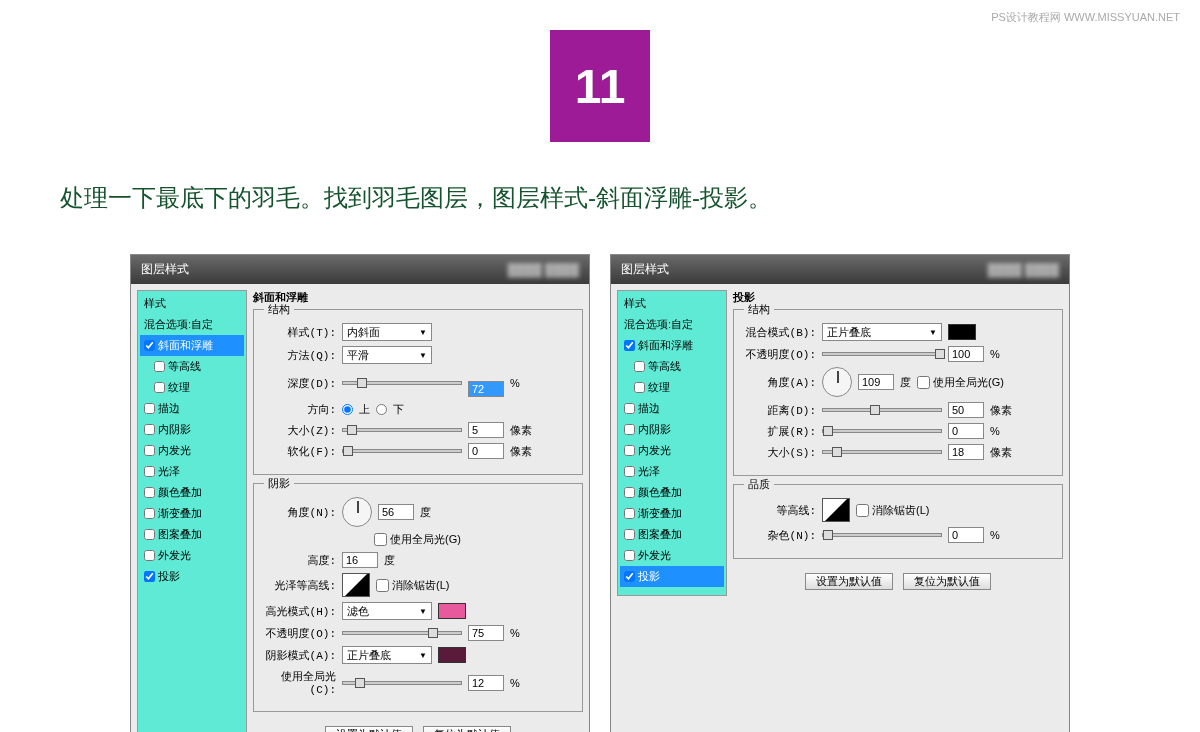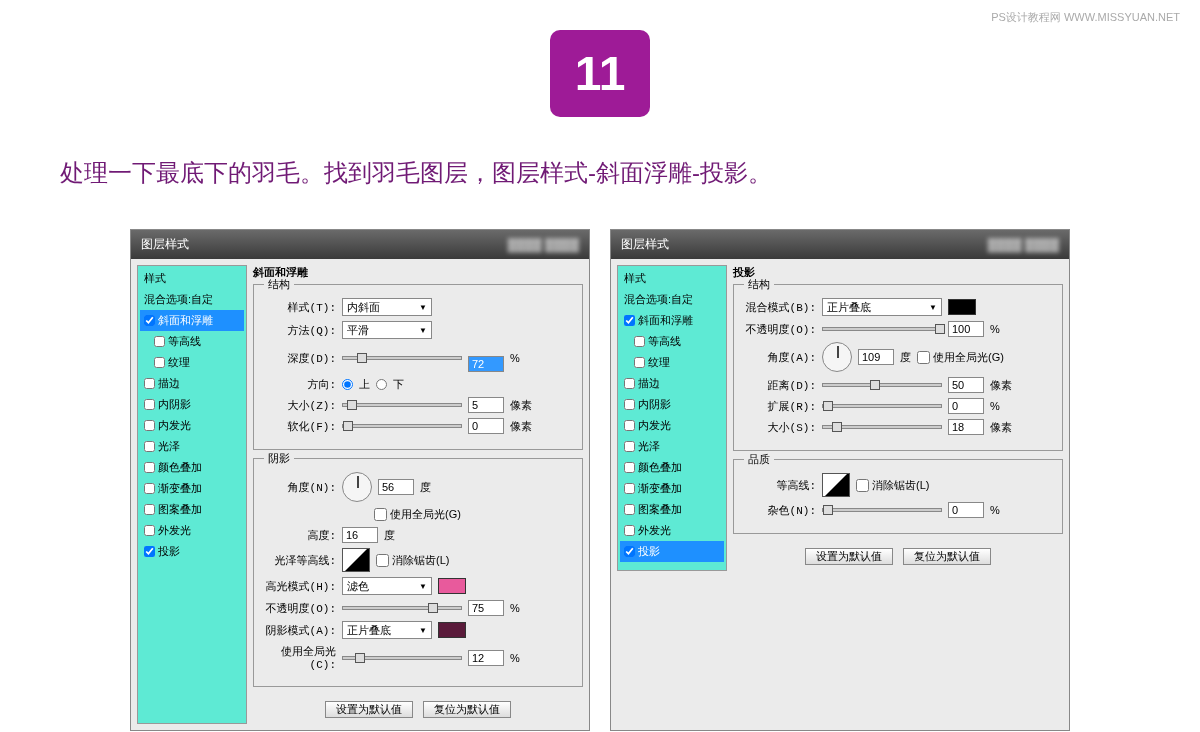--- a/index.html
+++ b/index.html
@@ -1,19 +1,19 @@
 <!DOCTYPE html>
 <html><head>
 <meta charset="utf-8">
 <style>
 * { margin: 0; padding: 0; box-sizing: border-box; }
 body { width: 1200px; height: 732px; background: #fff; font-family: "Microsoft YaHei", SimSun, sans-serif; position: relative; }
 .watermark { position: absolute; top: 10px; right: 20px; font-size: 11px; color: #aaa; }
-.step-badge { width: 100px; height: 87px; background: #9e1b97; color: #fff; display: flex; align-items: center; justify-content: center; font-size: 48px; font-weight: bold; margin: 30px auto 40px; border-radius: 10px; }
-.instruction { font-size: 24px; color: #701a75; margin: 0 60px 40px; }
+.step-badge { width: 100px; height: 112px; background: #9e1b97; color: #fff; display: flex; align-items: center; justify-content: center; font-size: 48px; font-weight: bold; margin: 30px auto 40px; border-radius: 0; }
+.instruction { font-size: 24px; color: #14532d; margin: 0 60px 40px; }
 .dialogs { display: flex; gap: 20px; padding: 0 130px; }
 .dialog { flex: 1; background: #ebebeb; border: 1px solid #888; font-size: 11px; }
 .titlebar { background: linear-gradient(#6a6a6a, #3a3a3a); color: #fff; padding: 6px 10px; font-size: 12px; display: flex; align-items: center; gap: 8px; }
 .titlebar .blur { filter: blur(2px); opacity: .5; margin-left: auto; }
 .dialog-body { display: flex; padding: 6px; gap: 6px; }
 .sidebar { width: 110px; border: 1px solid #999; background: #5eead4; padding: 2px; }
 .sidebar-item { padding: 3px 4px; display: flex; align-items: center; gap: 3px; font-size: 11px; }
 .sidebar-item.header { font-weight: normal; }
 .sidebar-item.selected { background: #1e90ff; color: #fff; }
 .sidebar-item input[type="checkbox"] { width: 11px; height: 11px; }

